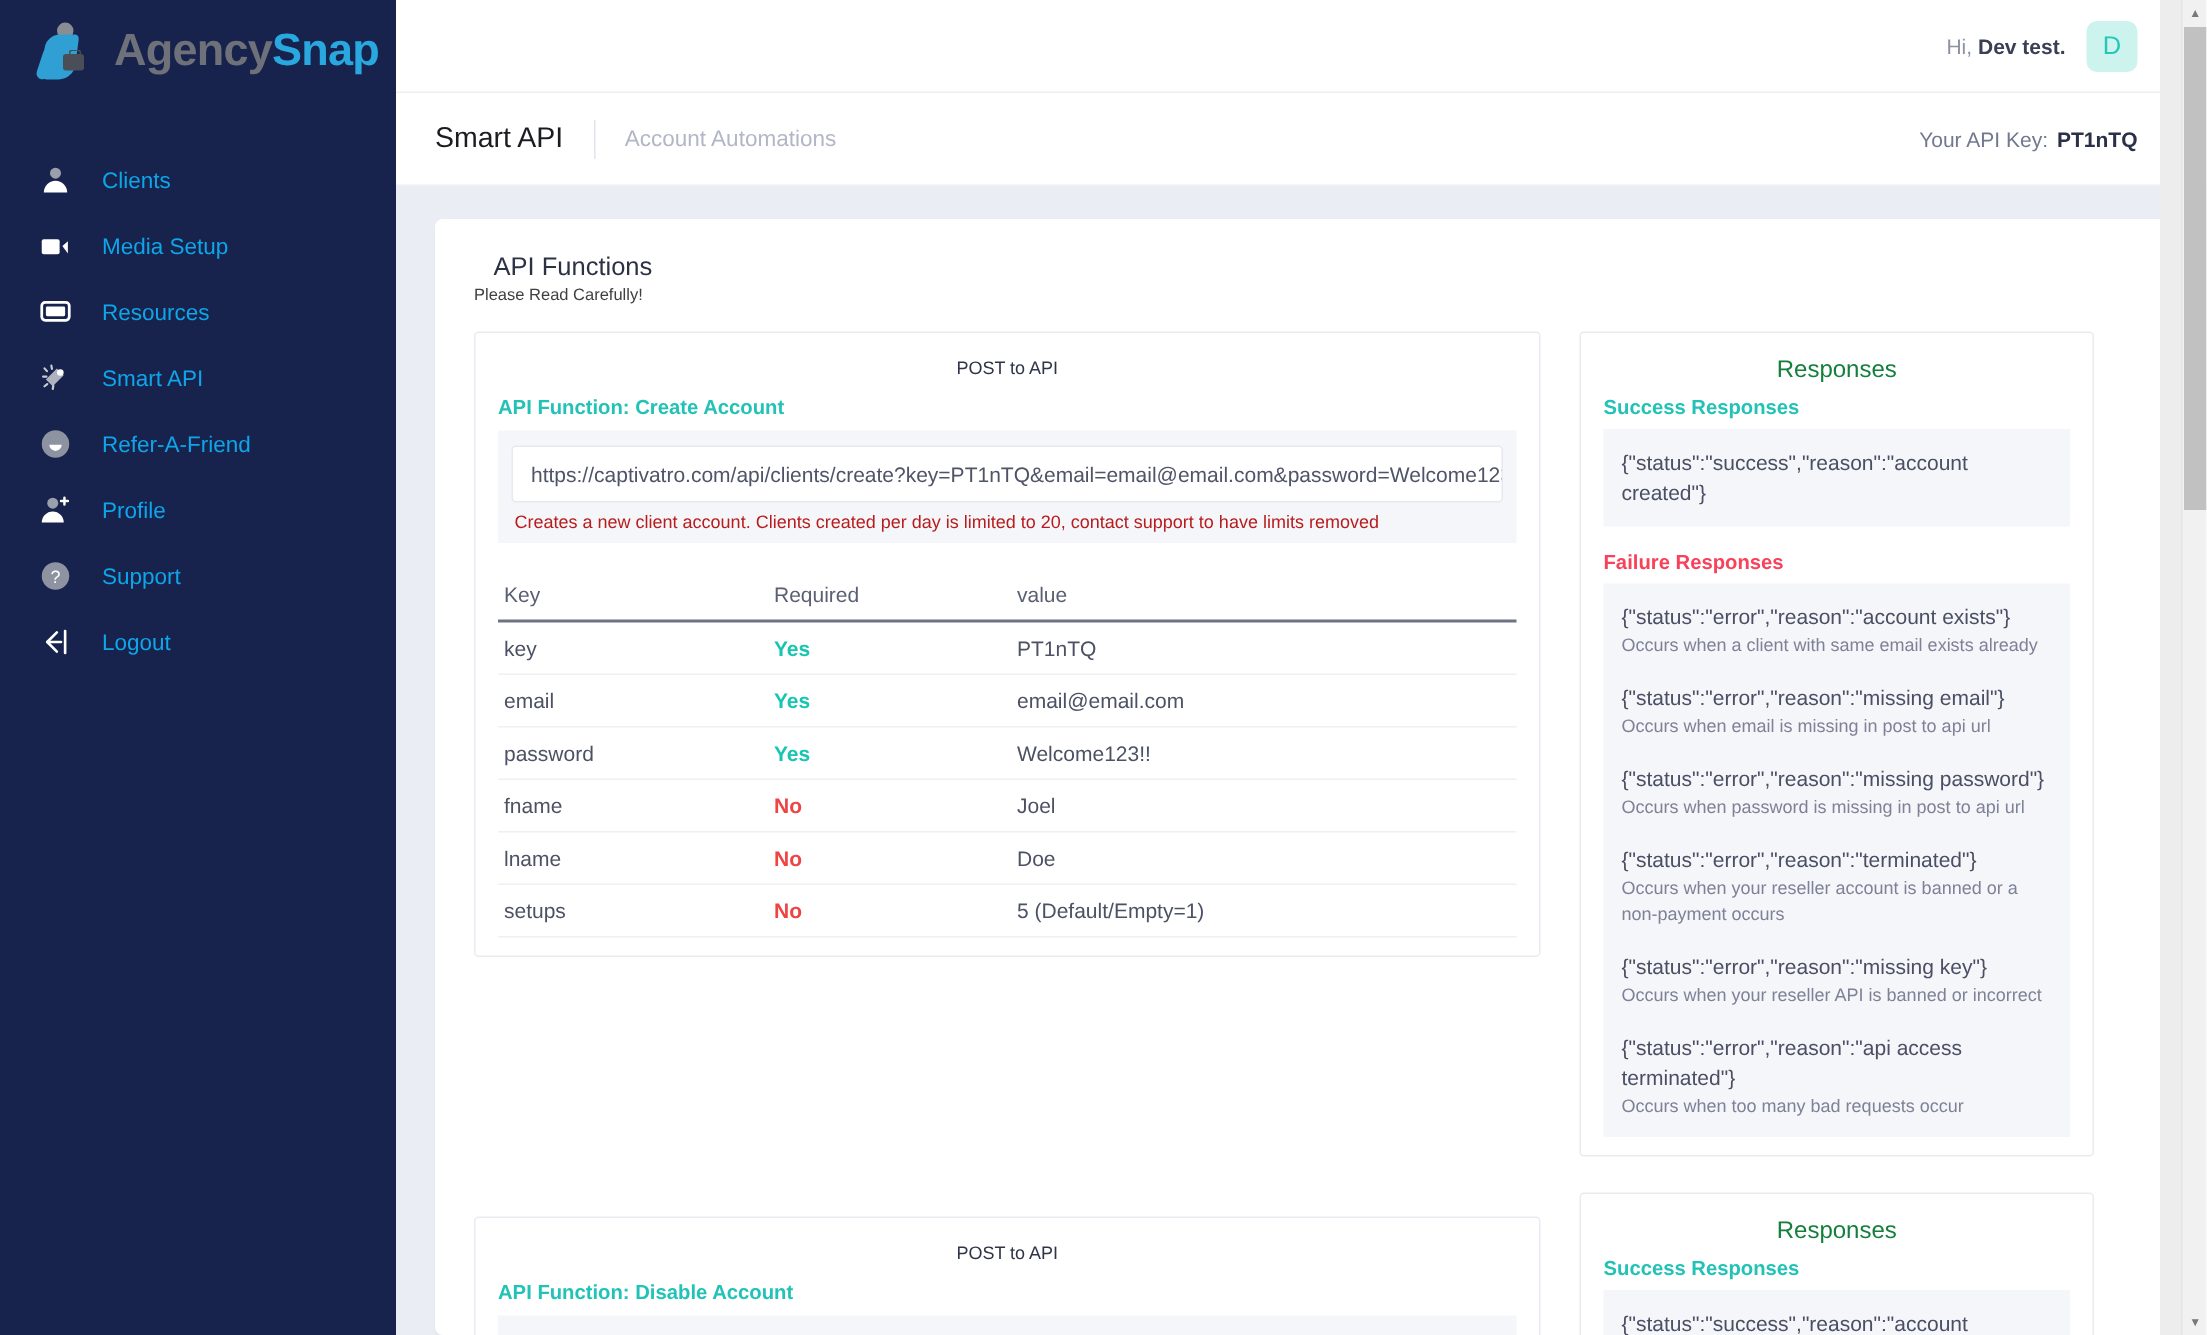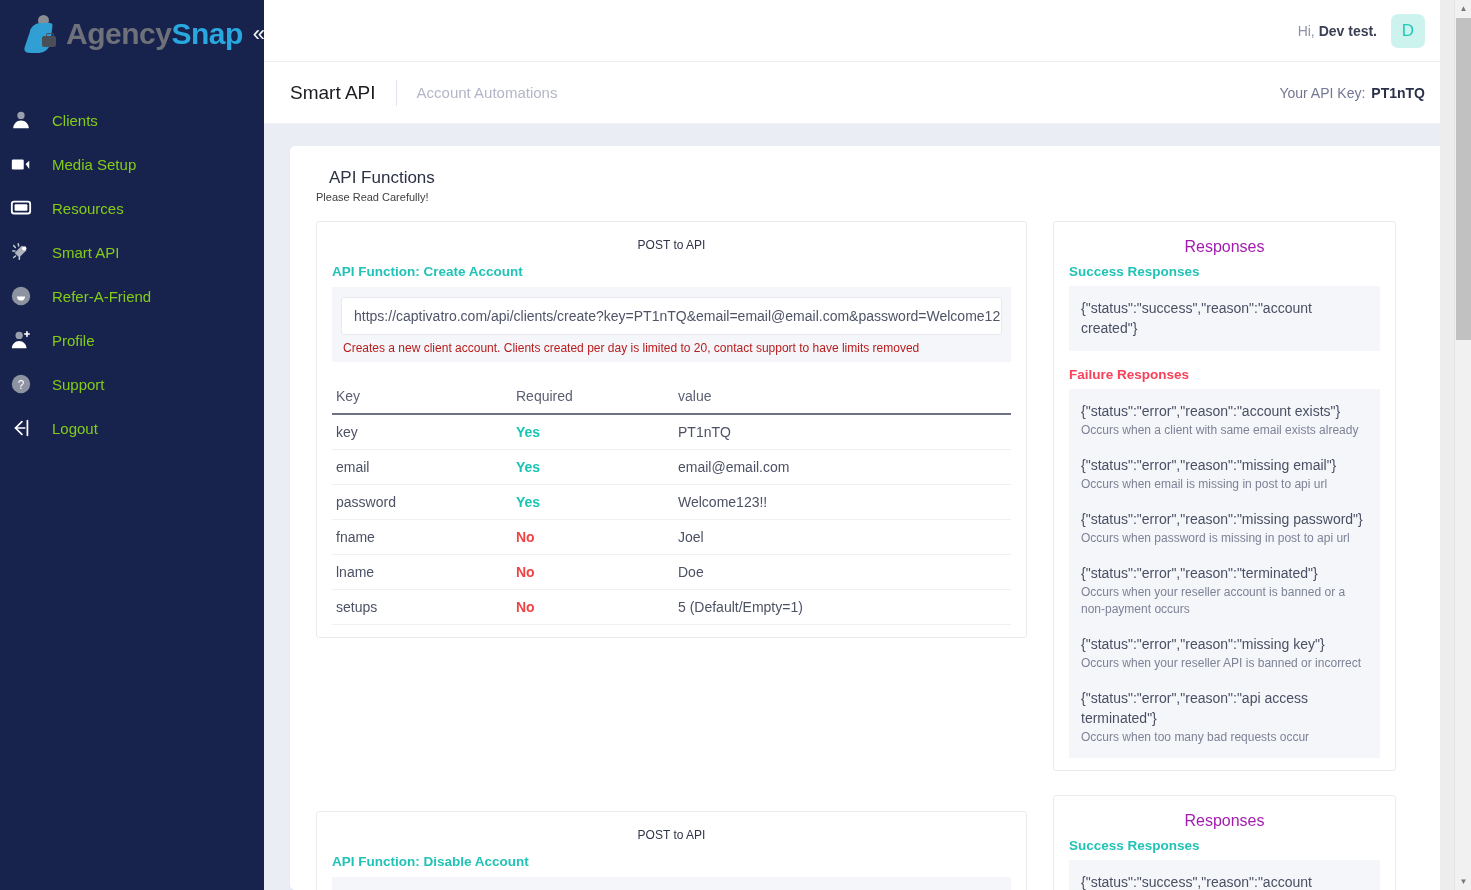--- a/index.html
+++ b/index.html
@@ -12,21 +12,21 @@
   .app { position: relative; width: 1471px; height: 890px; display: flex; }
 
   
   .sidebar {
     width: 264px; height: 890px; flex: 0 0 264px;
     background: #17234d;
     position: relative;
   }
   .logo-row {
     height: 68px; display: flex; align-items: center;
-    padding-left: 26px; gap: 4px;
+    padding-left: 26px; gap: 14px;
   }
   .logo-mark { width: 36px; height: 40px; position: relative; flex: 0 0 36px; }
   .logo-head {
     position: absolute; left: 12px; top: 1px;
     width: 11px; height: 11px; border-radius: 50%;
     background: #8a8d93;
   }
   .logo-body {
     position: absolute; left: 3px; top: 9px;
     width: 22px; height: 30px;
@@ -53,22 +53,22 @@
   .logo-text .a { color: #6e7179; }
   .logo-text .s { color: #29a8e0; }
   .collapse-btn {
     color: #ffffff; font-size: 22px; line-height: 1;
     margin-left: 6px; cursor: pointer; opacity: .95;
   }
 
   .nav { margin-top: 30px; }
   .nav-item {
     display: flex; align-items: center; gap: 18px;
-    height: 44px; padding-left: 8px;
-    color: #84cc16; font-size: 15px; cursor: pointer;
+    height: 44px; padding-left: 24px;
+    color: #0ea5e9; font-size: 15px; cursor: pointer;
     text-decoration: none;
   }
   .nav-ico { width: 26px; height: 26px; display: flex; align-items: center; justify-content: center; flex: 0 0 26px; }
   .nav-ico svg { display: block; }
   .nav-label { white-space: nowrap; }
 
   
   .main {
     flex: 1 1 auto; height: 890px; position: relative;
     background: #ffffff; overflow: hidden;
@@ -146,21 +146,21 @@
   }
   table.params td {
     font-size: 14px; color: #4d5164; padding: 9px 4px;
     border-bottom: 1px solid #eef0f4;
   }
   table.params td.req-yes { color: #16c5b2; font-weight: 700; }
   table.params td.req-no { color: #ef4444; font-weight: 700; }
   .c-key { width: 180px; }
   .c-req { width: 162px; }
 
-  .resp-title { text-align: center; font-size: 16px; color: #a21caf; margin-bottom: 8px; }
+  .resp-title { text-align: center; font-size: 16px; color: #15803d; margin-bottom: 8px; }
   .resp-section-success { color: #22c3b6; font-size: 13.5px; font-weight: 700; margin-bottom: 7px; }
   .resp-section-failure { color: #f8415a; font-size: 13.5px; font-weight: 700; margin: 16px 0 7px 0; }
   .resp-box { background: #f4f6fa; padding: 12px 12px 12px 12px; }
   .resp-json { font-size: 14px; color: #4a4f63; line-height: 1.45; }
   .resp-desc { font-size: 12px; color: #7e8296; margin-top: 1px; line-height: 1.4; }
   .resp-item + .resp-item { margin-top: 16px; }
 
   
   .scrollbar-outer {
     position: absolute; right: 0; top: 0; width: 17px; height: 890px;

